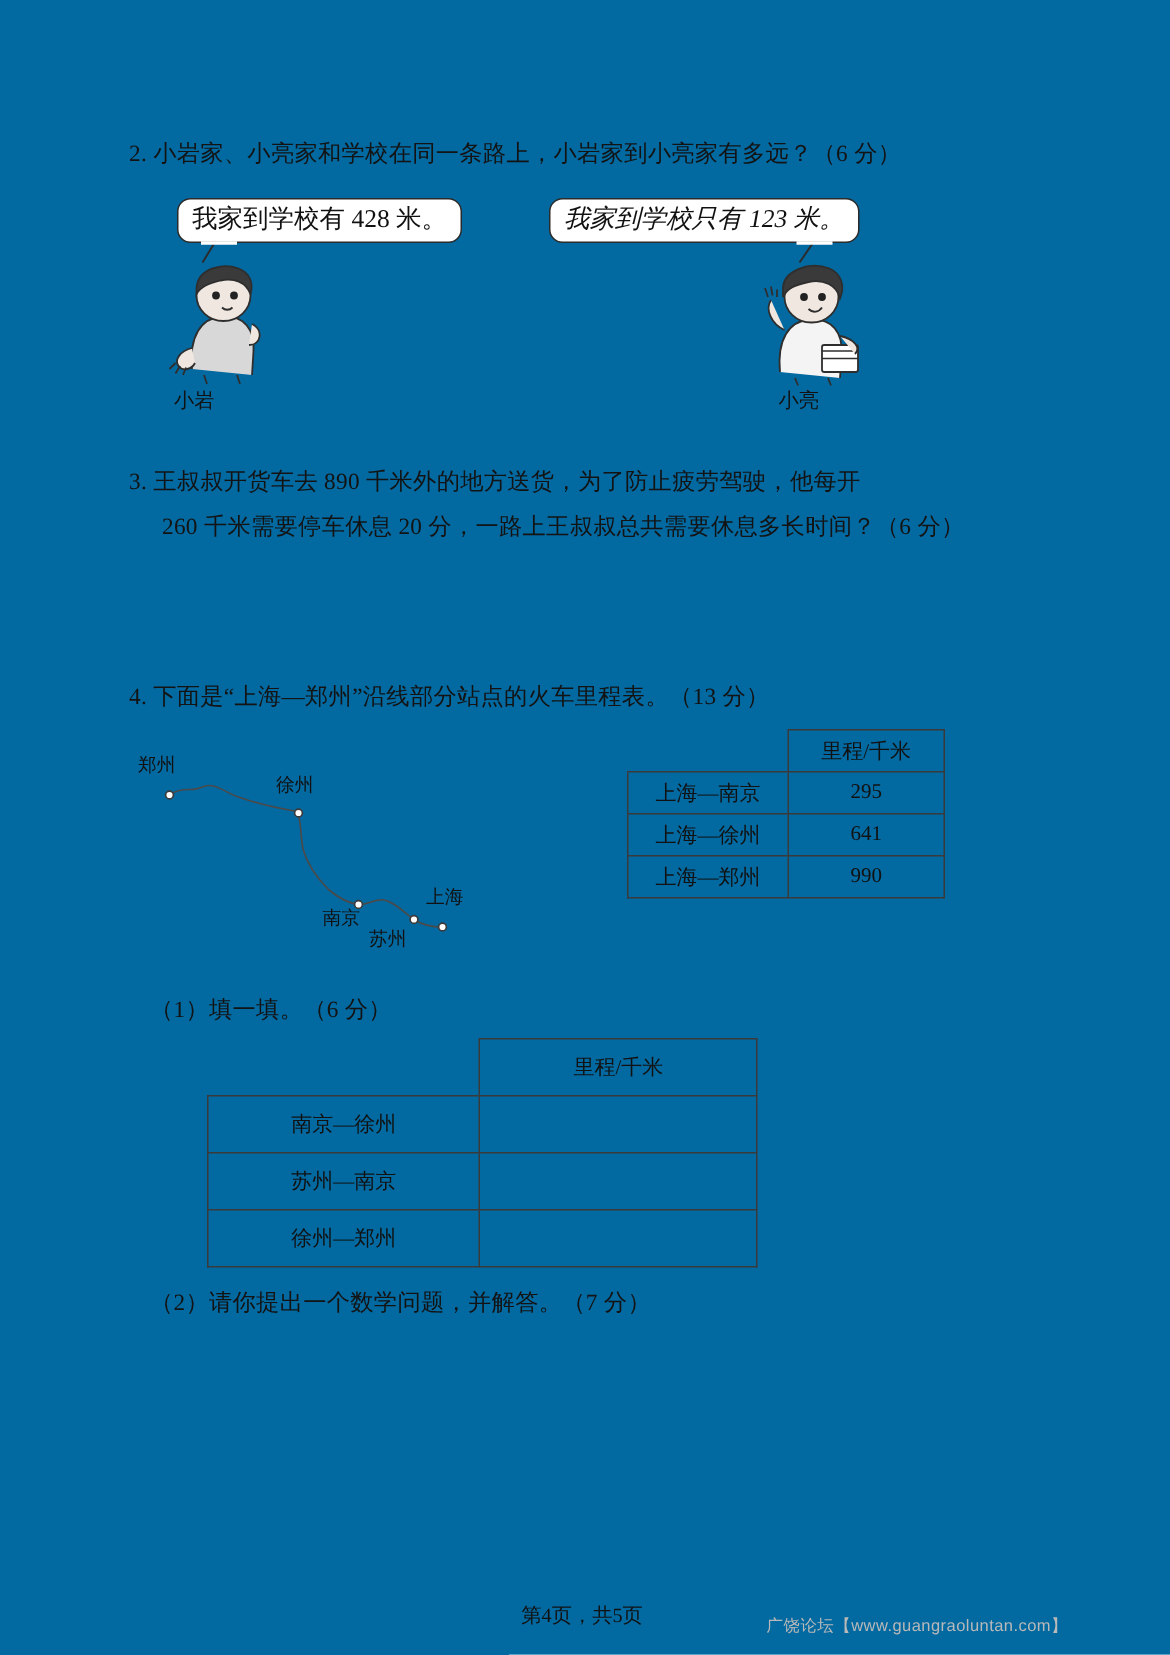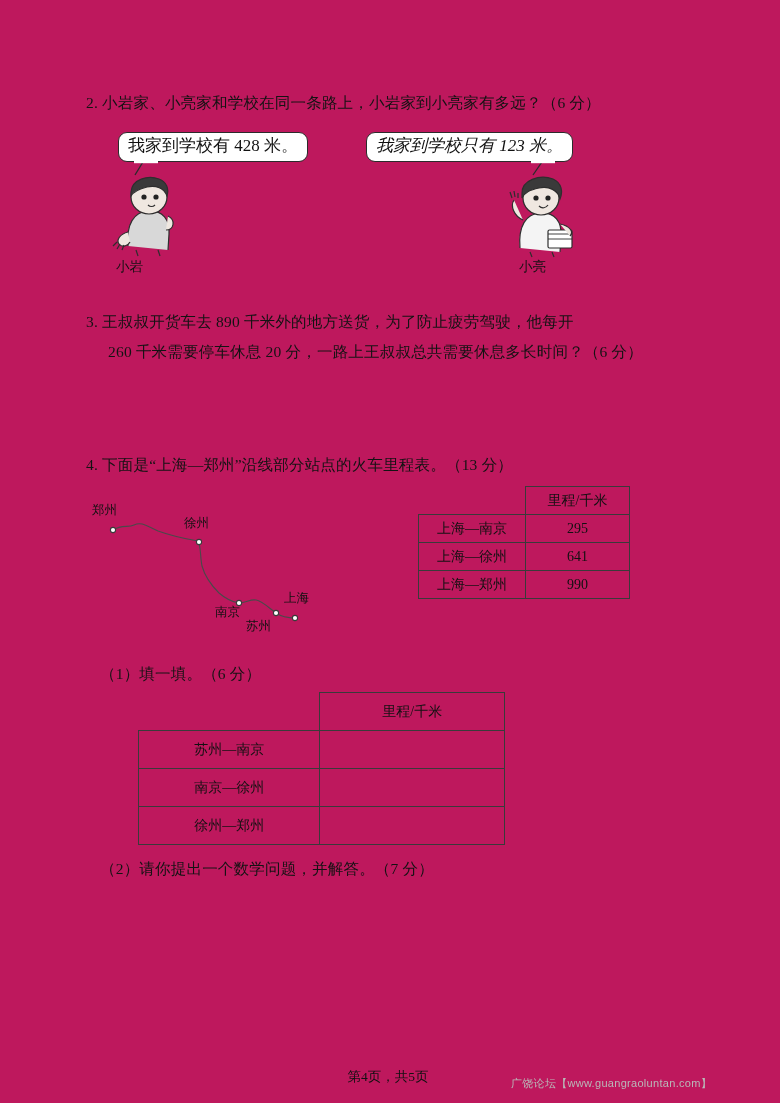--- a/index.html
+++ b/index.html
@@ -12,21 +12,21 @@
     height: 1103px;
     position: relative;
     font-family: "Liberation Serif", "DejaVu Serif", serif;
     color: #1a1a1a;
     overflow: hidden;
   }
 
   .page {
     position: absolute;
     inset: 0;
-    background: #be185d;
+    background: #0369a1;
   }
 
   
   .q-text {
     position: absolute;
     font-size: 15.5px;
     line-height: 30px;
     letter-spacing: .2px;
     white-space: nowrap;
     color: #131313;
@@ -269,28 +269,28 @@
 
   <div class="q-text" id="q4-sub1">（1）填一填。（6 分）</div>
 
   <table id="fill-table">
     <tbody>
       <tr>
         <td class="c-route blank"></td>
         <td class="c-val">里程/千米</td>
       </tr>
       <tr>
+        <td class="c-route">南京—徐州</td>
+        <td class="c-val"></td>
+      </tr>
+      <tr>
         <td class="c-route">苏州—南京</td>
         <td class="c-val"></td>
       </tr>
       <tr>
-        <td class="c-route">南京—徐州</td>
-        <td class="c-val"></td>
-      </tr>
-      <tr>
         <td class="c-route">徐州—郑州</td>
         <td class="c-val"></td>
       </tr>
     </tbody>
   </table>
 
   <div class="q-text" id="q4-sub2">（2）请你提出一个数学问题，并解答。（7 分）</div>
 
   <div id="page-indicator">第4页，共5页</div>
   <div id="watermark">广饶论坛【www.guangraoluntan.com】</div>

